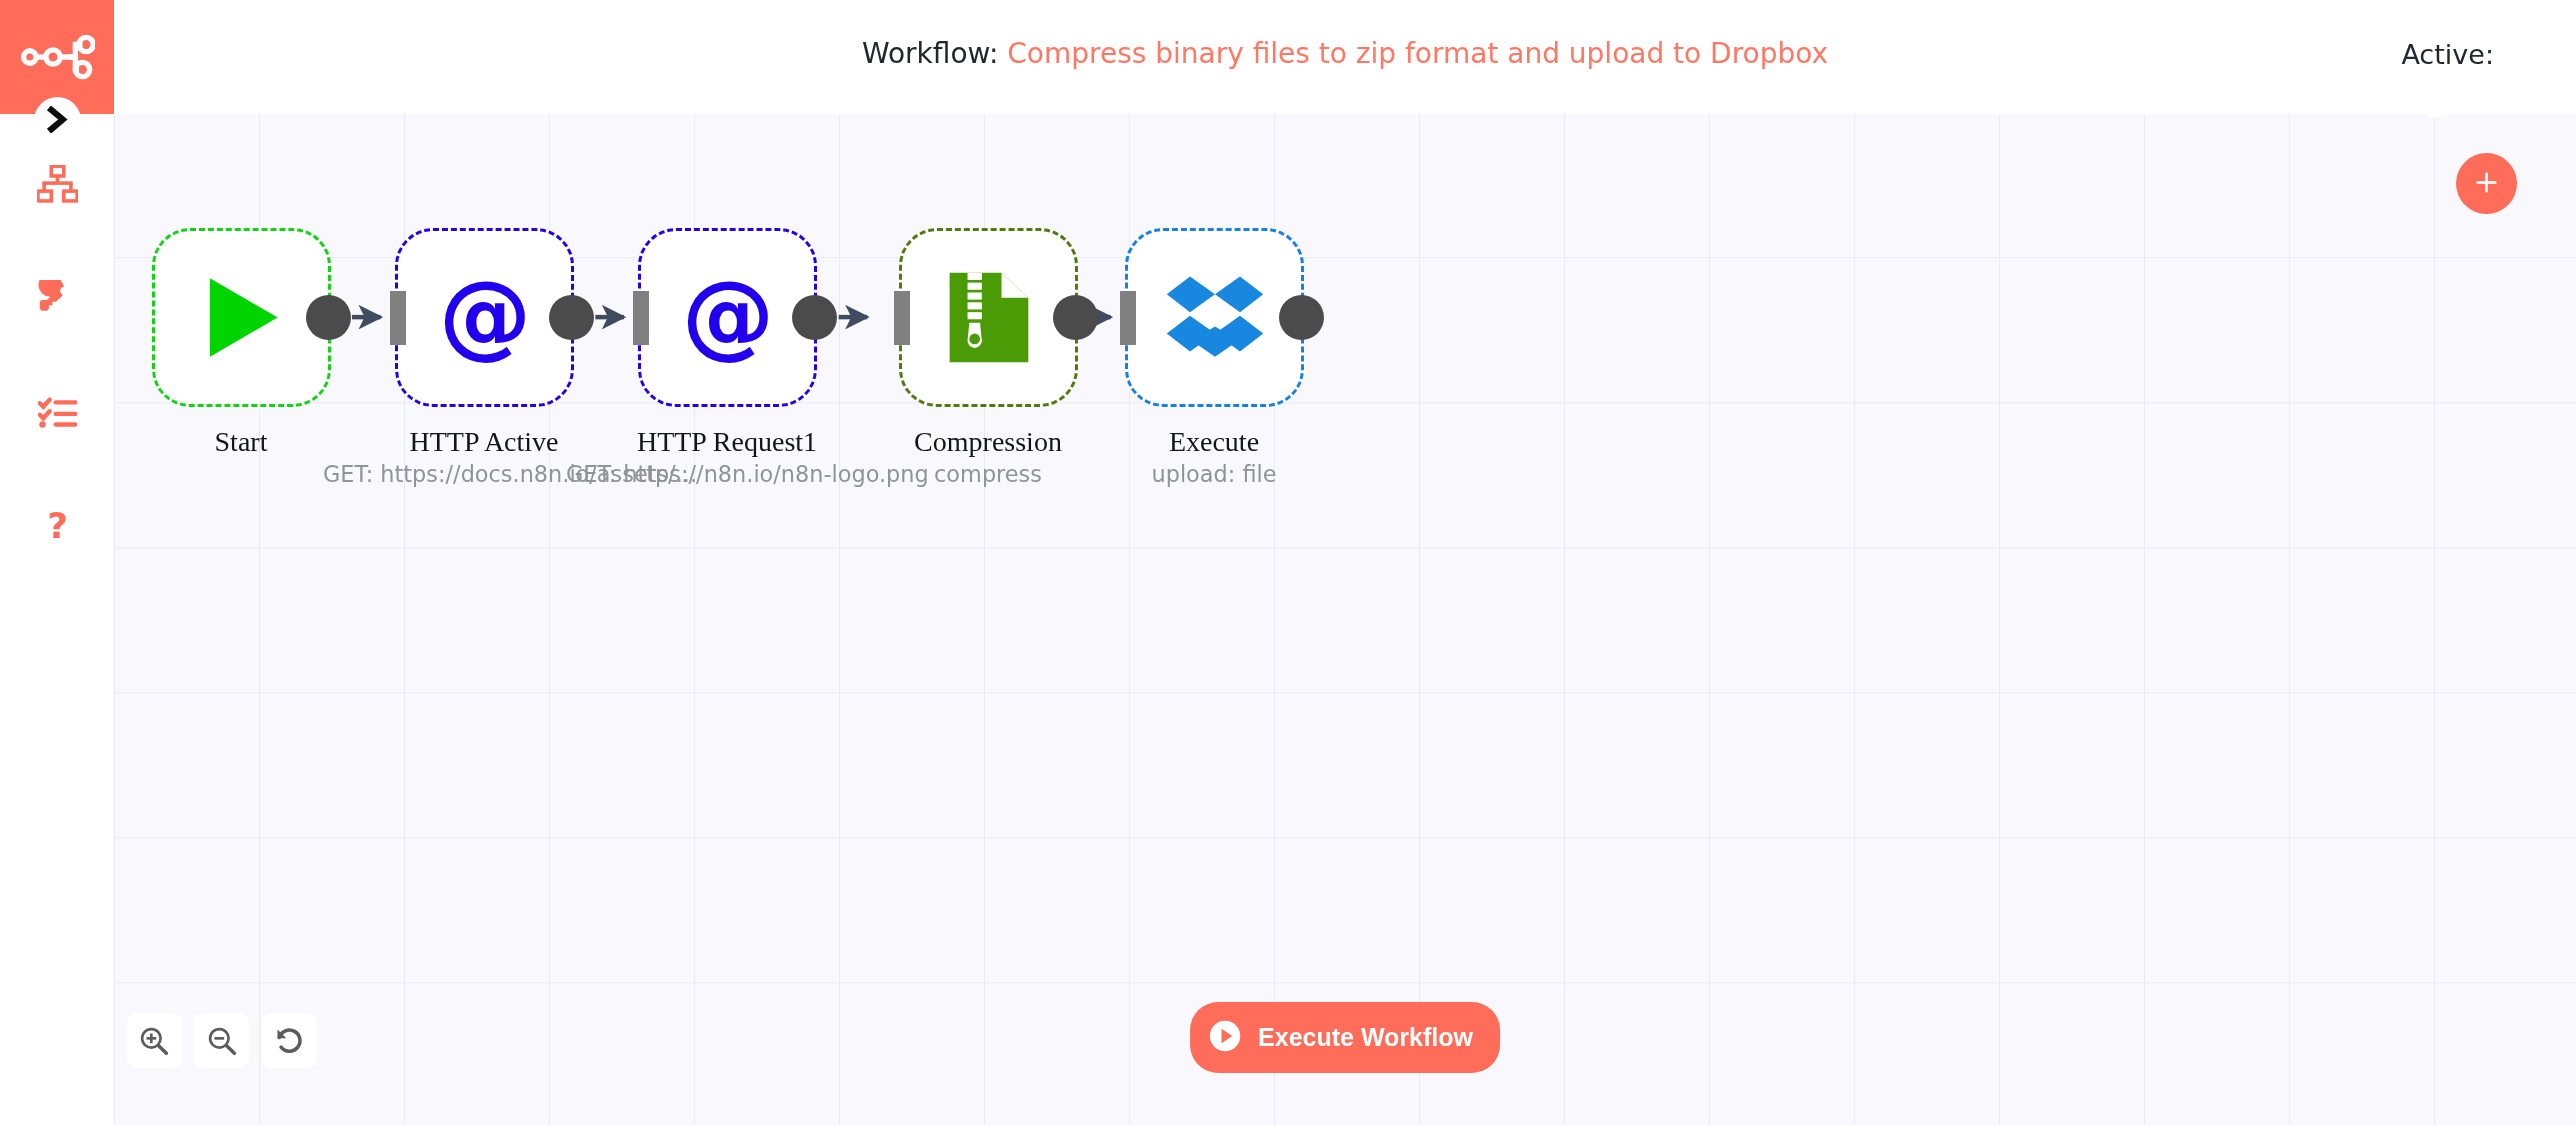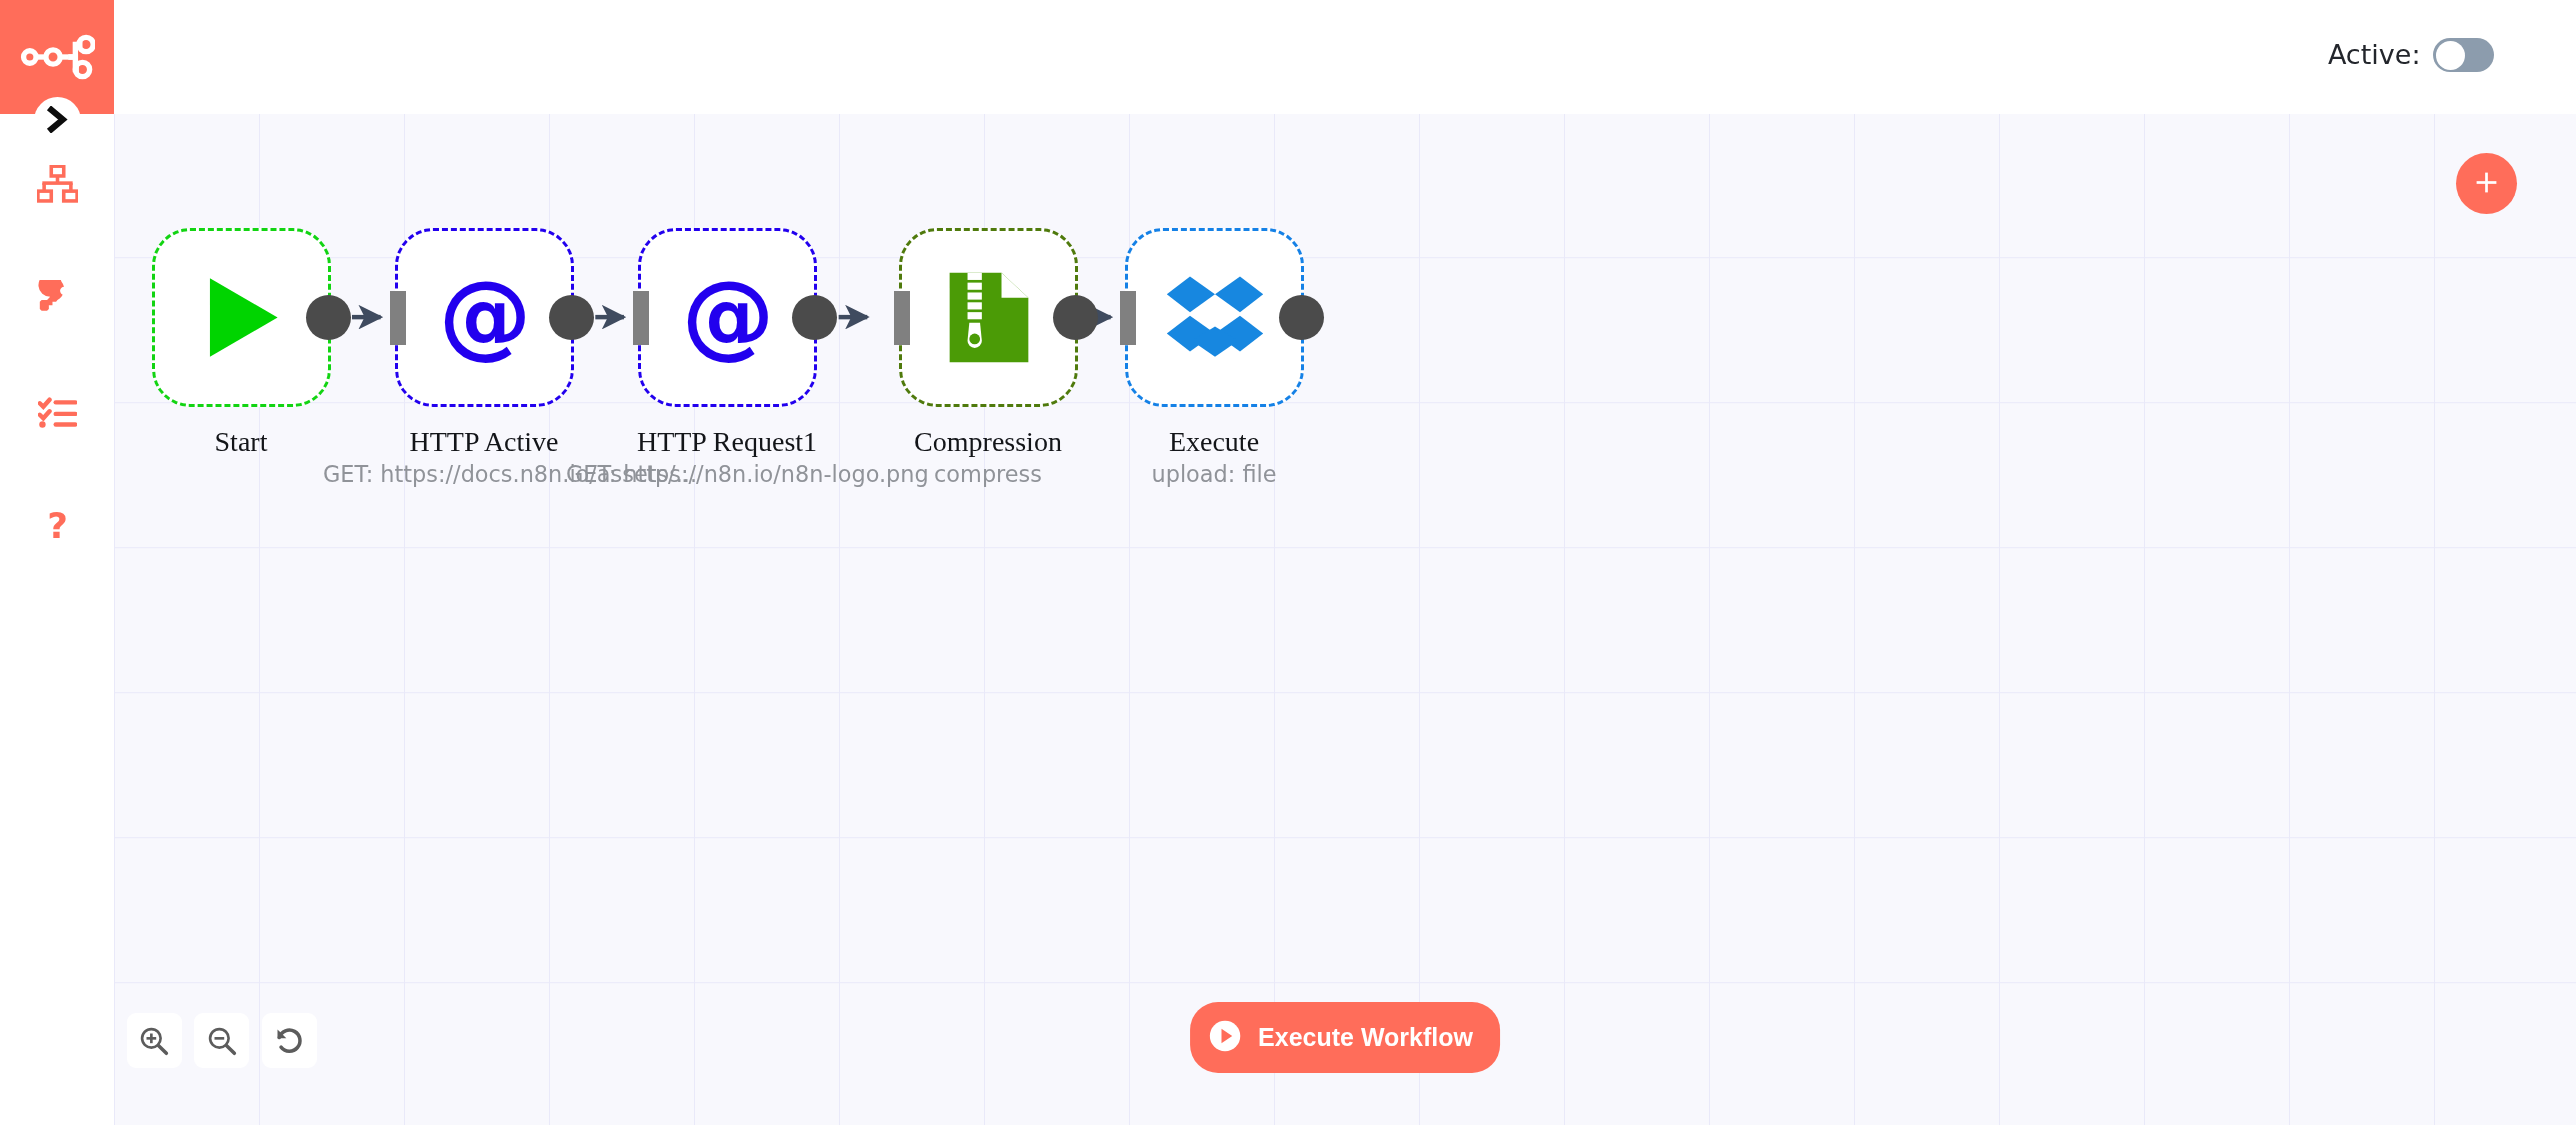--- a/index.html
+++ b/index.html
@@ -90,20 +90,21 @@
     font-weight: 400;
   }
 
   #active-wrap {
     position: absolute;
     right: 82px; top: 36px;
     display: flex;
     align-items: center;
     gap: 12.5px;
     height: 38px;
+    flex-direction: column;
   }
   #active-label {
     font-size: 27px;
     color: #23262c;
     line-height: 38px;
   }
   #active-toggle {
     position: relative;
     width: 61px; height: 34px;
     border-radius: 17px;
@@ -329,20 +330,24 @@
     <div class="side-item" style="top:494px;">
       <span>
         <svg width="29" height="41" viewBox="0 0 32 46">
           <text x="16" y="34" font-family="DejaVu Sans, sans-serif" font-size="40" font-weight="bold" fill="#ff6d5a" text-anchor="middle">?</text>
         </svg>
       </span>
     </div>
   </div>
 
   <div id="header">
+    <div id="workflow-title-wrap">
+      <span id="workflow-label">Workflow:</span>
+      <span id="workflow-name">Compress binary files to zip format and upload to Dropbox</span>
+    </div>
 
     <div id="active-wrap">
       <span id="active-label">Active:</span>
       <div id="active-toggle">
         <span class="knob"></span>
       </div>
     </div>
   </div>
 
   <div id="canvas">

